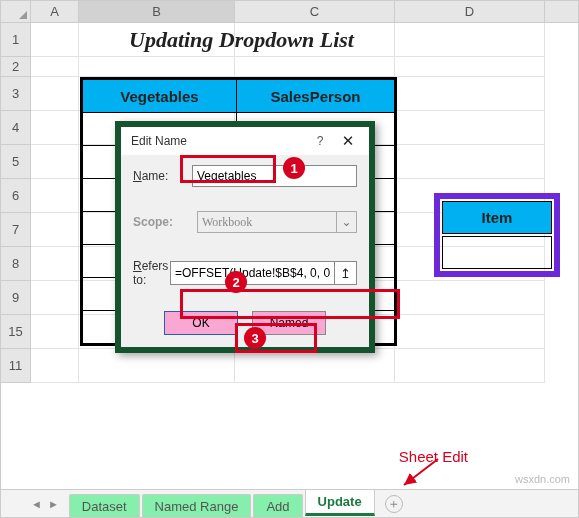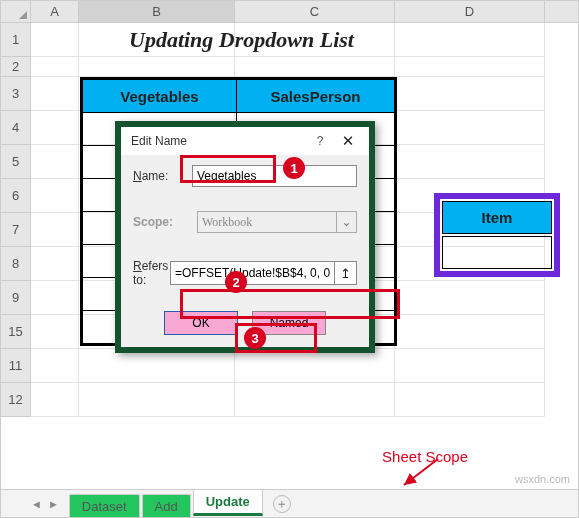--- a/index.html
+++ b/index.html
@@ -62,21 +62,21 @@
   .rb2{left:179px;top:288px;width:220px;height:30px;}
   .rb3{left:234px;top:322px;width:82px;height:30px;}
 
   .badge{position:absolute;width:22px;height:22px;border-radius:50%;background:#d7001e;color:#fff;font-weight:bold;display:flex;align-items:center;justify-content:center;font-size:13px;}
   .bd1{left:282px;top:156px;} .bd2{left:224px;top:270px;} .bd3{left:243px;top:326px;}
 
   
   .tabs{position:absolute;left:0;right:0;bottom:0;height:28px;background:#f3f3f3;border-top:1px solid #ccc;display:flex;align-items:flex-end;padding-left:30px;}
   .tabs .nav{display:flex;gap:6px;align-items:center;height:100%;padding-right:10px;color:#888;}
   .tabs .nav span{font-size:11px;}
-  .tab{padding:4px 12px;border:1px solid #ccc;border-bottom:none;background:#22c55e;color:#555;font-size:13px;margin-right:2px;border-radius:2px 2px 0 0;position:relative;top:1px;}
+  .tab{padding:4px 12px;border:1px solid #ccc;border-bottom:none;background:#86efac;color:#555;font-size:13px;margin-right:2px;border-radius:2px 2px 0 0;position:relative;top:1px;}
   .tab.active{background:#fff;color:#1a7a3e;font-weight:600;border-bottom:3px solid #1a7a3e;top:-1px;}
   .addsheet{margin-left:8px;width:18px;height:18px;border:1px solid #bbb;border-radius:50%;display:flex;align-items:center;justify-content:center;color:#888;font-size:13px;position:relative;top:-4px;}
 
   .annot{position:absolute;color:#d7001e;font-size:15px;}
   .annot.sheetname{right:110px;bottom:52px;}
   .arrow{position:absolute;pointer-events:none;}
 
   .wm{position:absolute;right:8px;bottom:32px;color:#bbb;font-size:11px;}
 </style>
 </head>
@@ -159,27 +159,20 @@
       </div>
     <div class="row">
         <div class="rh">15</div>
         <div class="cell cA"></div>
         <div class="cell cB"></div>
         <div class="cell cC"></div>
         <div class="cell cD"></div>
       </div>
     <div class="row">
         <div class="rh">11</div>
-        <div class="cell cA"></div>
-        <div class="cell cB"></div>
-        <div class="cell cC"></div>
-        <div class="cell cD"></div>
-      </div>
-    <div class="row">
-        <div class="rh">12</div>
         <div class="cell cA"></div>
         <div class="cell cB"></div>
         <div class="cell cC"></div>
         <div class="cell cD"></div>
       </div>
   </div>
 
   <div class="datatbl" style="top:76px;">
     <table>
       <tbody>
@@ -264,36 +257,37 @@
     </div>
   </div>
 
   <div class="redbox rb1"></div>
   <div class="redbox rb2"></div>
   <div class="redbox rb3"></div>
   <div class="badge bd1">1</div>
   <div class="badge bd2">2</div>
   <div class="badge bd3">3</div>
 
-  <div class="annot sheetname">Sheet Scope</div>
+  <div class="annot sheetname">Sheet Edit</div>
   <svg class="arrow" style="right:130px;bottom:26px;width:50px;height:34px;">
     <defs>
         <marker id="ah" markerWidth="8" markerHeight="8" refX="6" refY="3" orient="auto">
           <path d="M0,0 L6,3 L0,6 Z" fill="#d7001e"></path>
         </marker>
       </defs>
     <line x1="40" y1="2" x2="6" y2="28" stroke="#d7001e" stroke-width="2" marker-end="url(#ah)"></line>
   </svg>
 
   <div class="wm">wsxdn.com</div>
 
   <div class="tabs">
     <div class="nav">
         <span>◄</span>
         <span>►</span>
       </div>
     <div class="tab">Dataset</div>
+    <div class="tab">Named Range</div>
     <div class="tab">Add</div>
     <div class="tab active">Update</div>
     <div class="addsheet">＋</div>
   </div>
 
 </div>
 
 </body></html>

